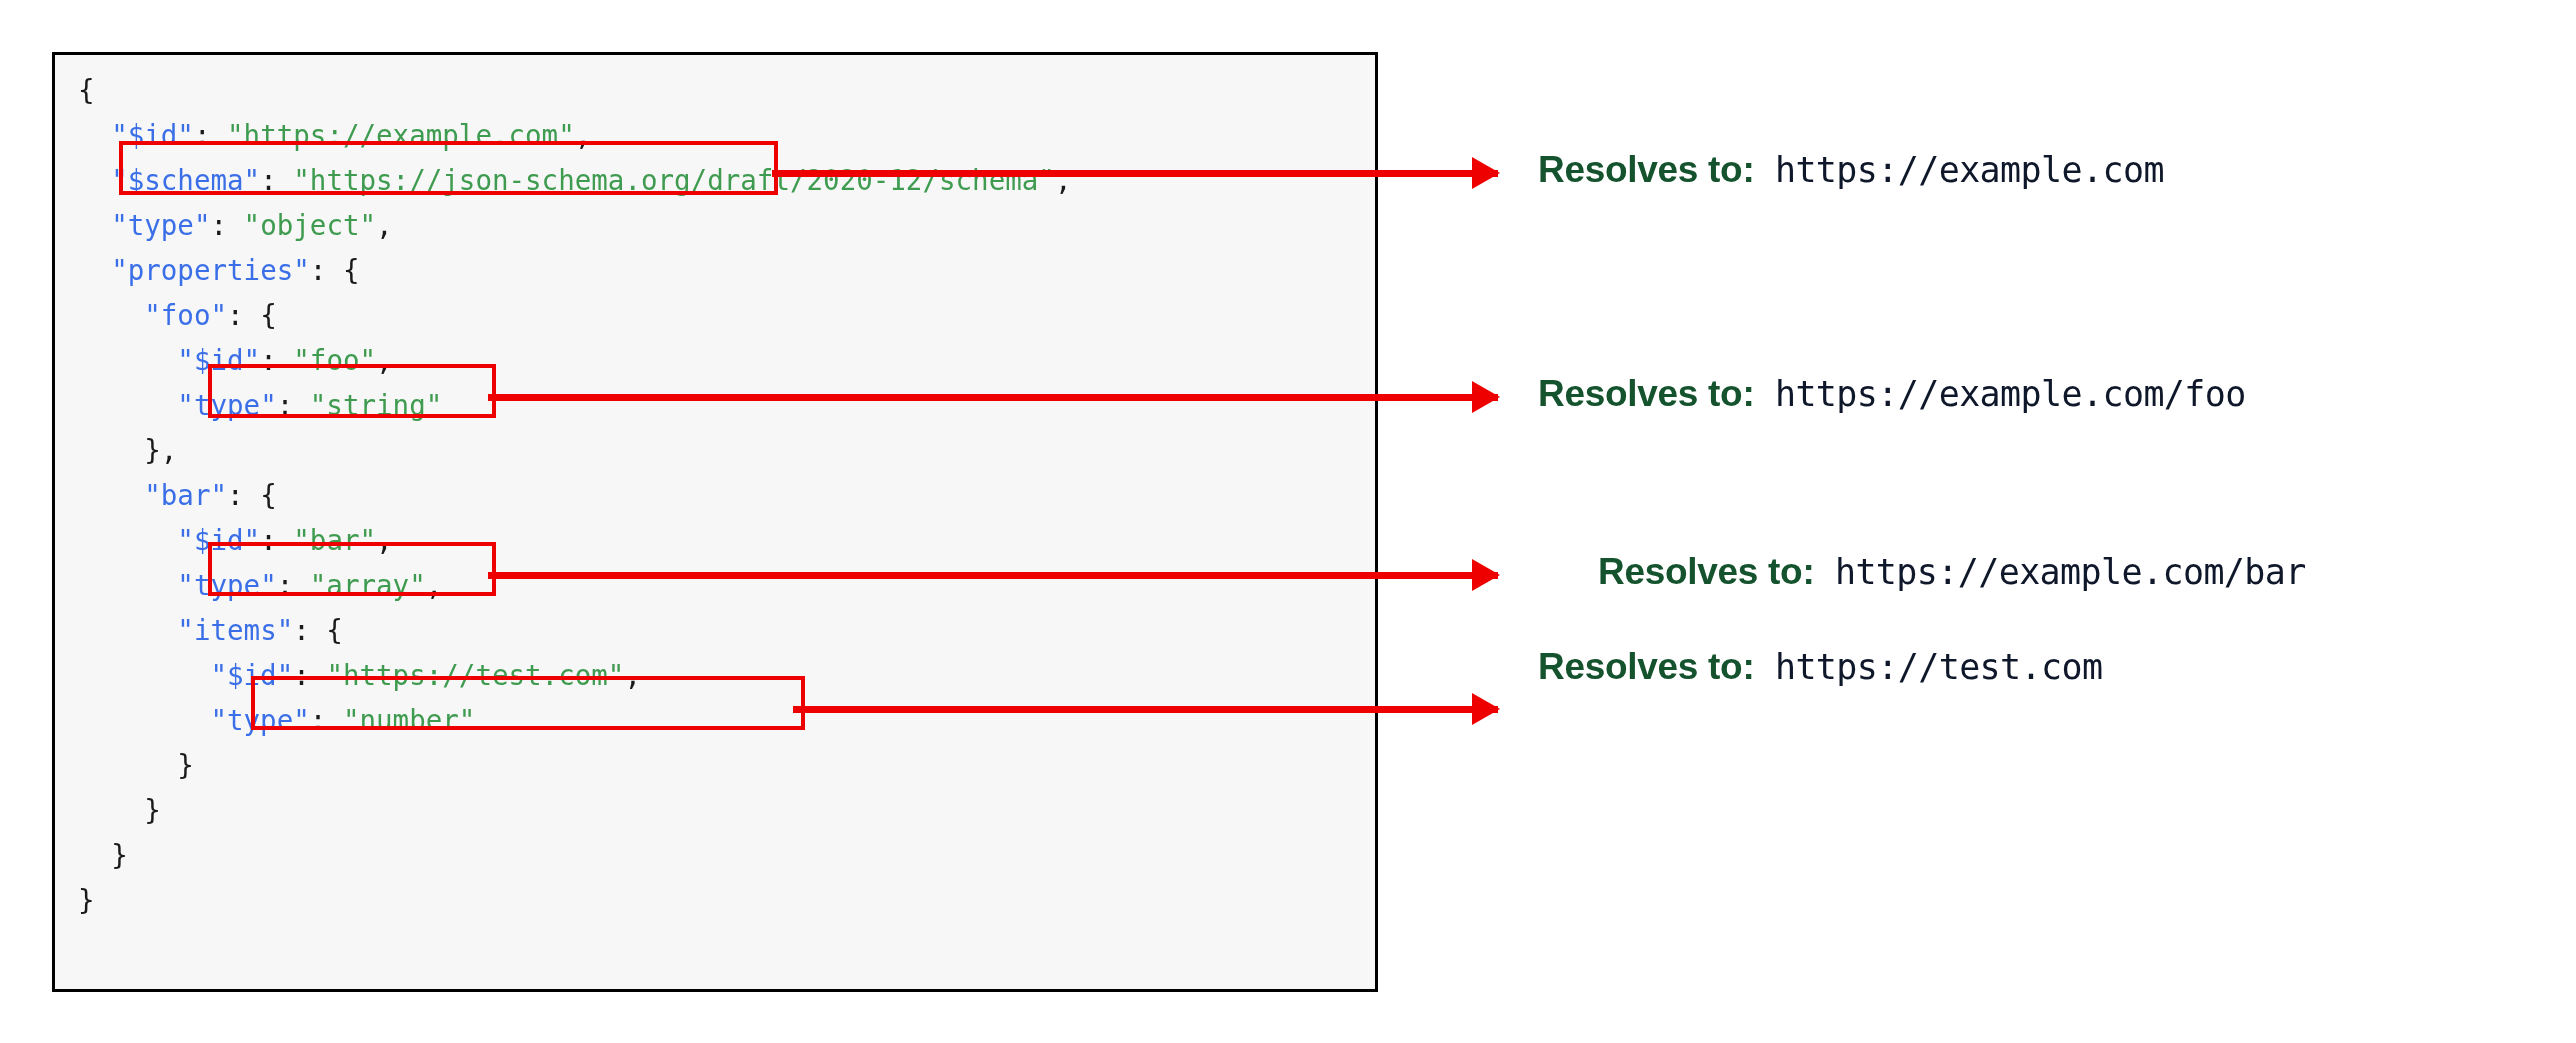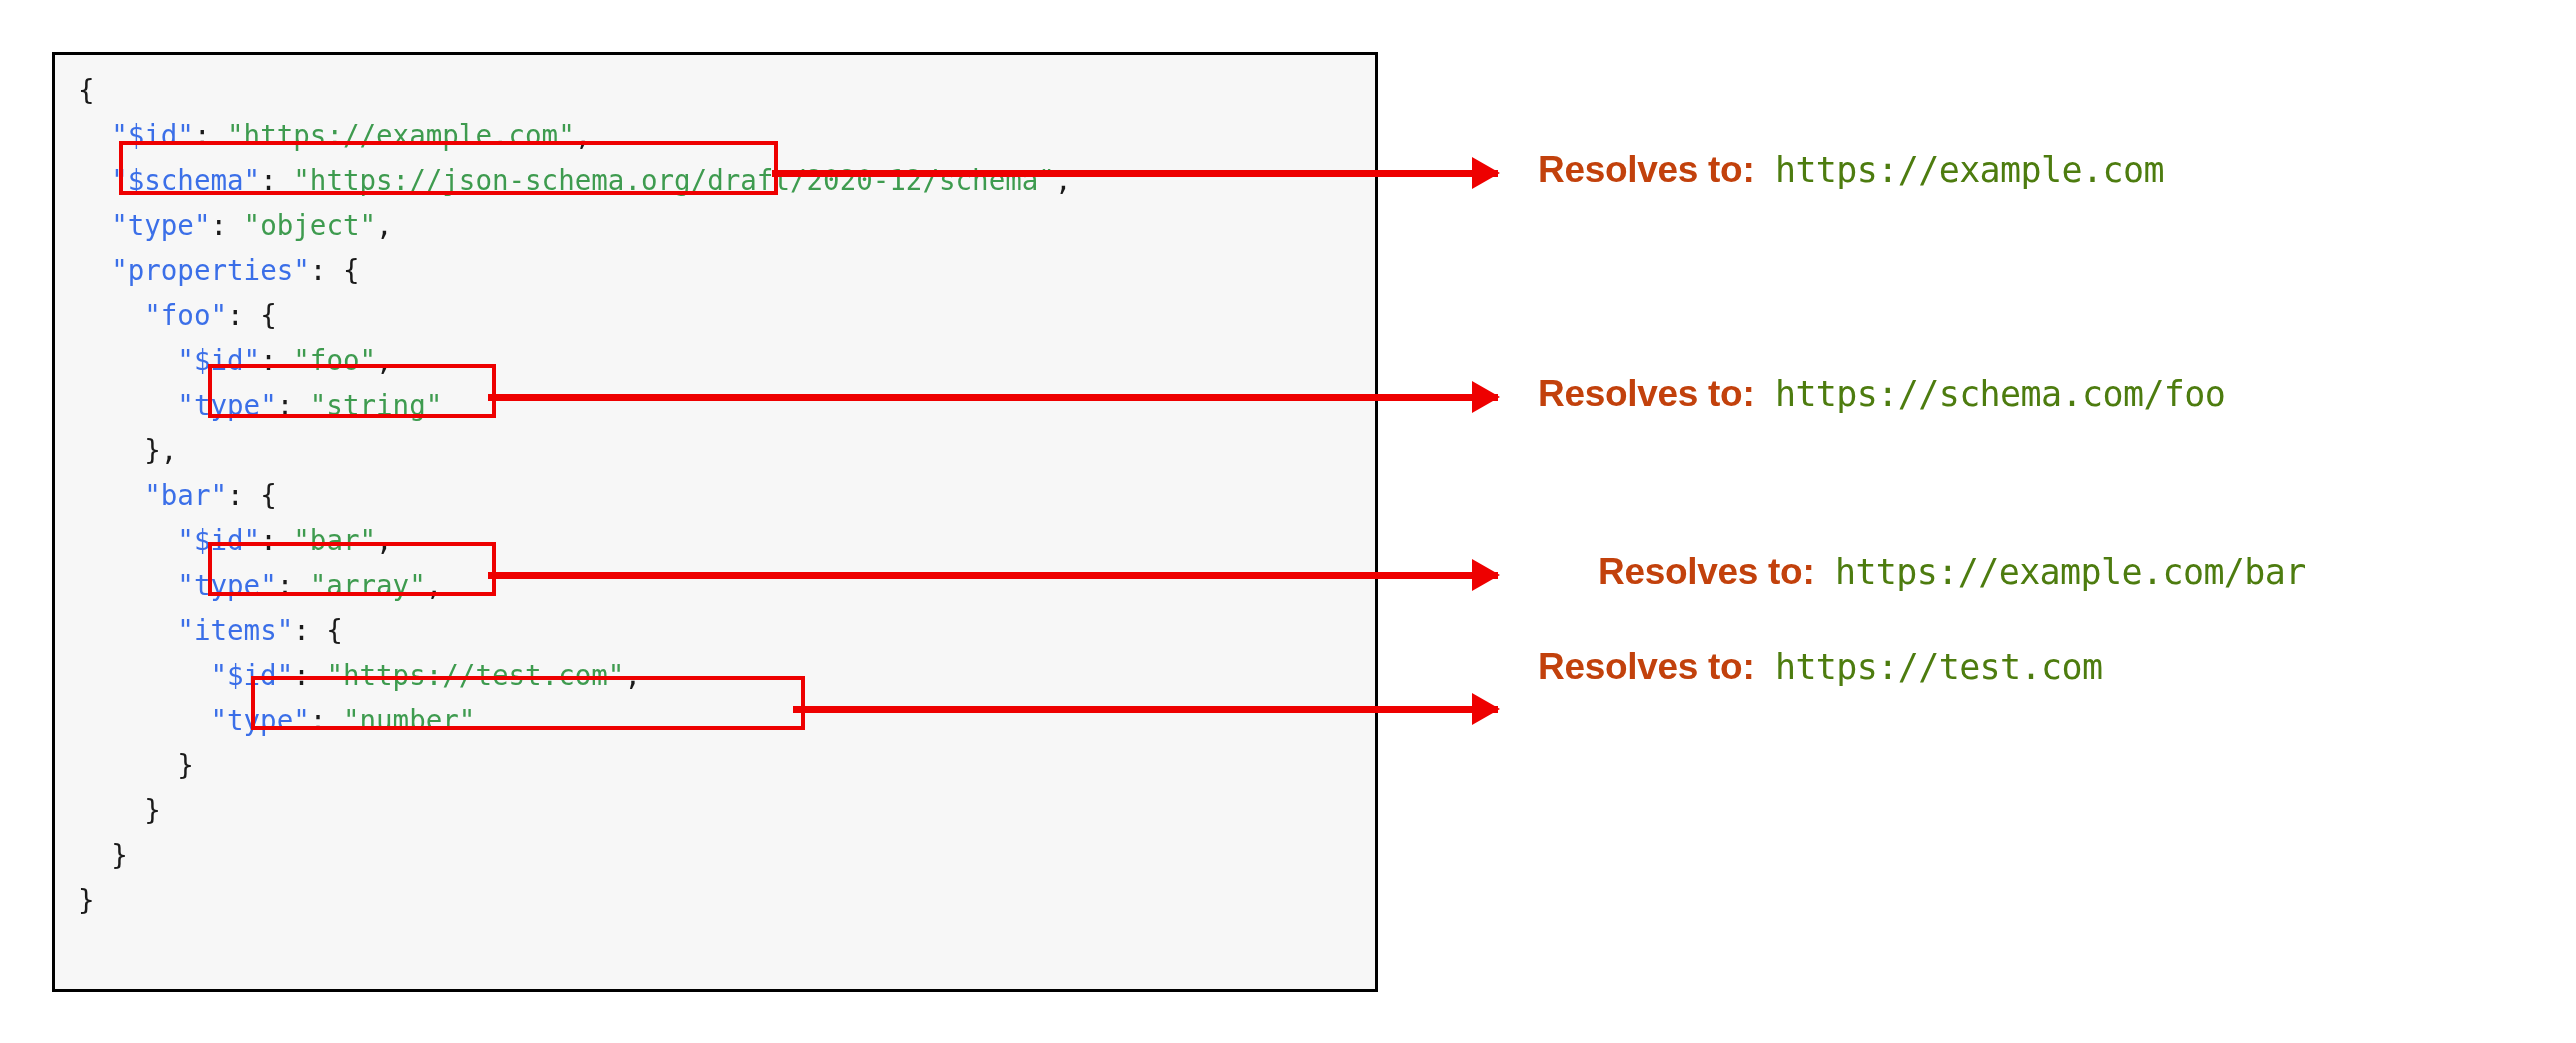--- a/index.html
+++ b/index.html
@@ -76,27 +76,27 @@
   
   .annotation {
     position: absolute;
     white-space: nowrap;
     line-height: 1;
   }
   .ann-label {
     font-family: "Liberation Sans", sans-serif;
     font-weight: bold;
     font-size: 37px;
-    color: #c2410c;
+    color: #14532d;
     letter-spacing: -0.3px;
   }
   .ann-url {
     font-family: "DejaVu Sans Mono", "Liberation Mono", monospace;
     font-size: 35px;
-    color: #4d7c0f;
+    color: #0f172a;
     letter-spacing: -0.6px;
   }
 </style>
 </head>
 <body>
 
 <div id="stage">
 
   <div id="code-block">
     <div id="code-lines"><span class="cl"><span class="p"></span><span class="p">{</span></span><span class="cl"><span class="p">  </span><span class="k">"$id"</span><span class="p">: </span><span class="s">"https://example.com"</span><span class="p">,</span></span><span class="cl"><span class="p">  </span><span class="k">"$schema"</span><span class="p">: </span><span class="s">"https://json-schema.org/draft/2020-12/schema"</span><span class="p">,</span></span><span class="cl"><span class="p">  </span><span class="k">"type"</span><span class="p">: </span><span class="s">"object"</span><span class="p">,</span></span><span class="cl"><span class="p">  </span><span class="k">"properties"</span><span class="p">: {</span></span><span class="cl"><span class="p">    </span><span class="k">"foo"</span><span class="p">: {</span></span><span class="cl"><span class="p">      </span><span class="k">"$id"</span><span class="p">: </span><span class="s">"foo"</span><span class="p">,</span></span><span class="cl"><span class="p">      </span><span class="k">"type"</span><span class="p">: </span><span class="s">"string"</span></span><span class="cl"><span class="p">    </span><span class="p">},</span></span><span class="cl"><span class="p">    </span><span class="k">"bar"</span><span class="p">: {</span></span><span class="cl"><span class="p">      </span><span class="k">"$id"</span><span class="p">: </span><span class="s">"bar"</span><span class="p">,</span></span><span class="cl"><span class="p">      </span><span class="k">"type"</span><span class="p">: </span><span class="s">"array"</span><span class="p">,</span></span><span class="cl"><span class="p">      </span><span class="k">"items"</span><span class="p">: {</span></span><span class="cl"><span class="p">        </span><span class="k">"$id"</span><span class="p">: </span><span class="s">"https://test.com"</span><span class="p">,</span></span><span class="cl"><span class="p">        </span><span class="k">"type"</span><span class="p">: </span><span class="s">"number"</span></span><span class="cl"><span class="p">      </span><span class="p">}</span></span><span class="cl"><span class="p">    </span><span class="p">}</span></span><span class="cl"><span class="p">  </span><span class="p">}</span></span><span class="cl"><span class="p"></span><span class="p">}</span></span></div>
@@ -105,19 +105,19 @@
       <div class="hl-box" style="left: 153px; top: 487px; width: 288px; height: 54px; border-color: rgb(238, 0, 0);"></div>
       <div class="hl-box" style="left: 196px; top: 621px; width: 554px; height: 54px; border-color: rgb(238, 0, 0);"></div>
     </div>
 
   <div id="overlays">
       <div class="arrow" style="left: 772px; top: 170px; width: 726px; background: rgb(238, 0, 0);"></div>
       <div class="arrow" style="left: 488px; top: 394px; width: 1010px; background: rgb(238, 0, 0);"></div>
       <div class="arrow" style="left: 488px; top: 572px; width: 1010px; background: rgb(238, 0, 0);"></div>
       <div class="arrow" style="left: 793px; top: 706px; width: 705px; background: rgb(238, 0, 0);"></div>
       <div class="annotation" style="left: 1538px; top: 151px;"><span class="ann-label">Resolves to:</span><span class="ann-url"> </span><span class="ann-url">https://example.com</span></div>
-      <div class="annotation" style="left: 1538px; top: 375px;"><span class="ann-label">Resolves to:</span><span class="ann-url"> </span><span class="ann-url">https://schema.com/foo</span></div>
+      <div class="annotation" style="left: 1538px; top: 375px;"><span class="ann-label">Resolves to:</span><span class="ann-url"> </span><span class="ann-url">https://example.com/foo</span></div>
       <div class="annotation" style="left: 1598px; top: 553px;"><span class="ann-label">Resolves to:</span><span class="ann-url"> </span><span class="ann-url">https://example.com/bar</span></div>
       <div class="annotation" style="left: 1538px; top: 648px;"><span class="ann-label">Resolves to:</span><span class="ann-url"> </span><span class="ann-url">https://test.com</span></div>
     </div>
 
 </div>
 
 
 </body></html>

